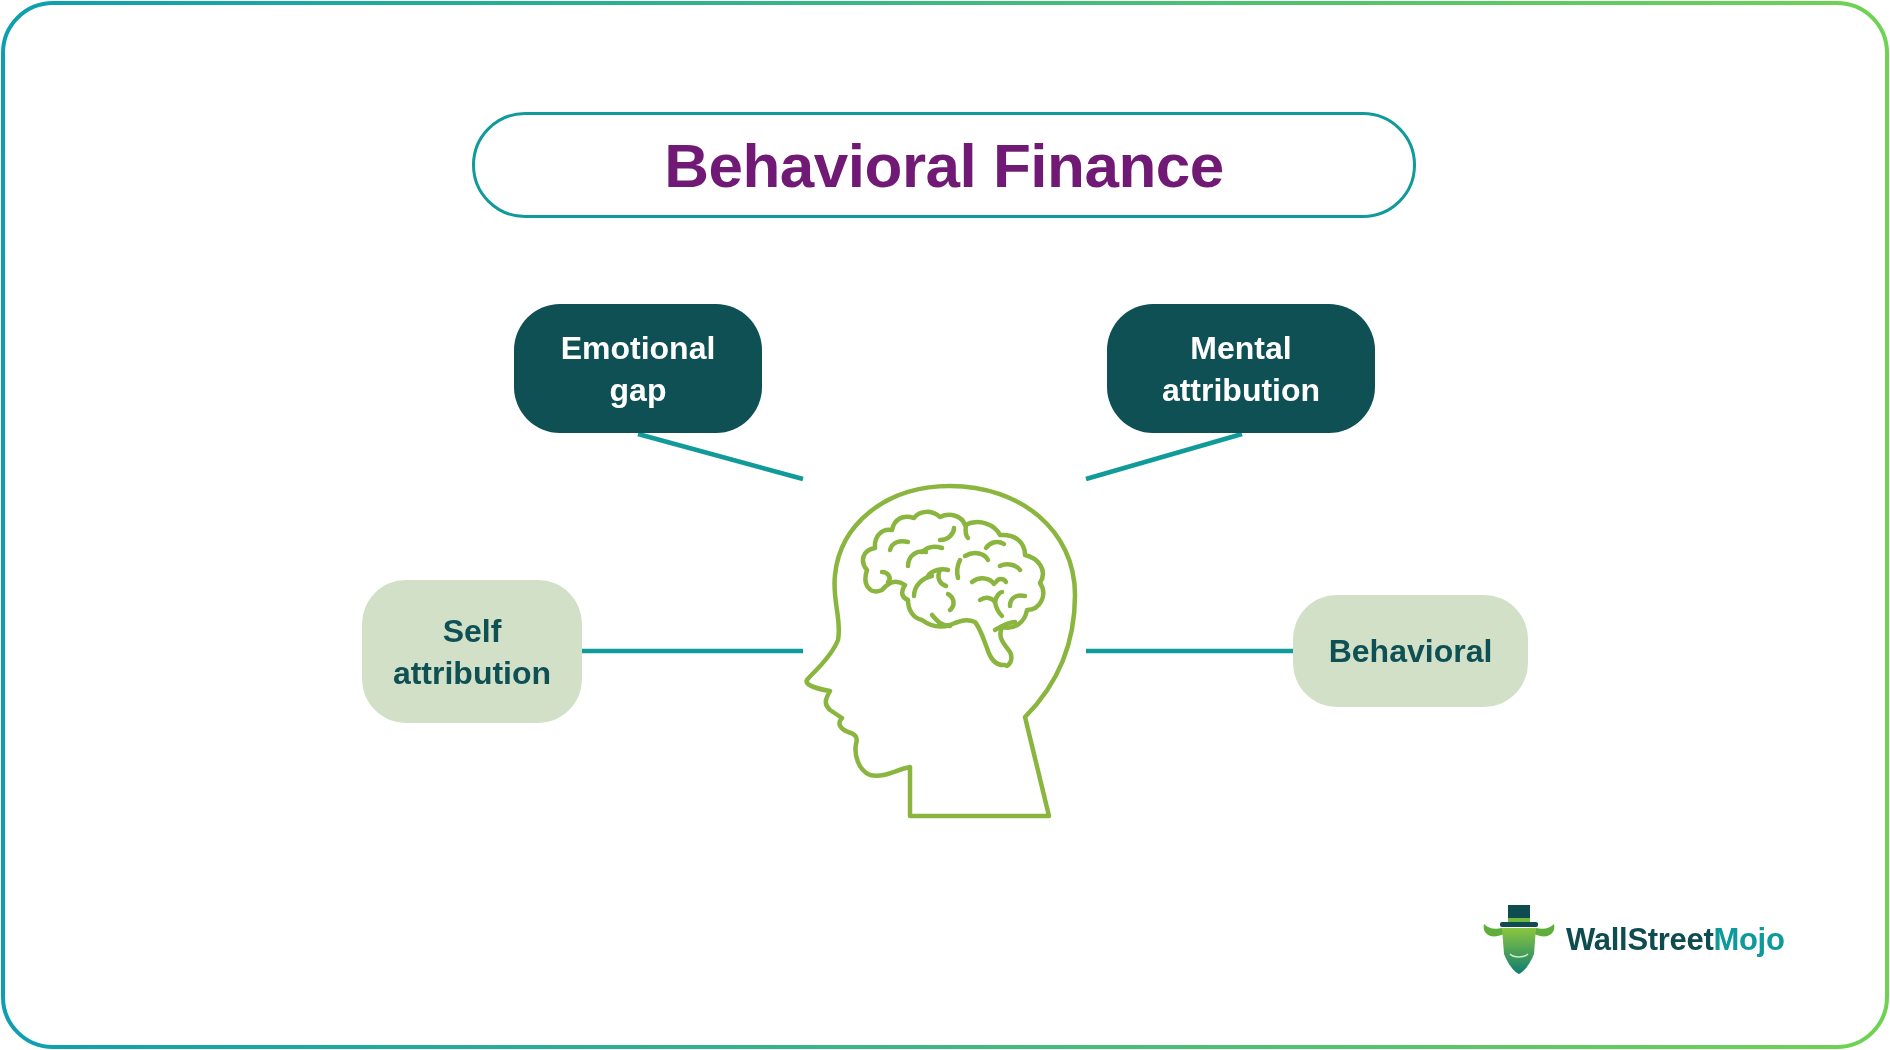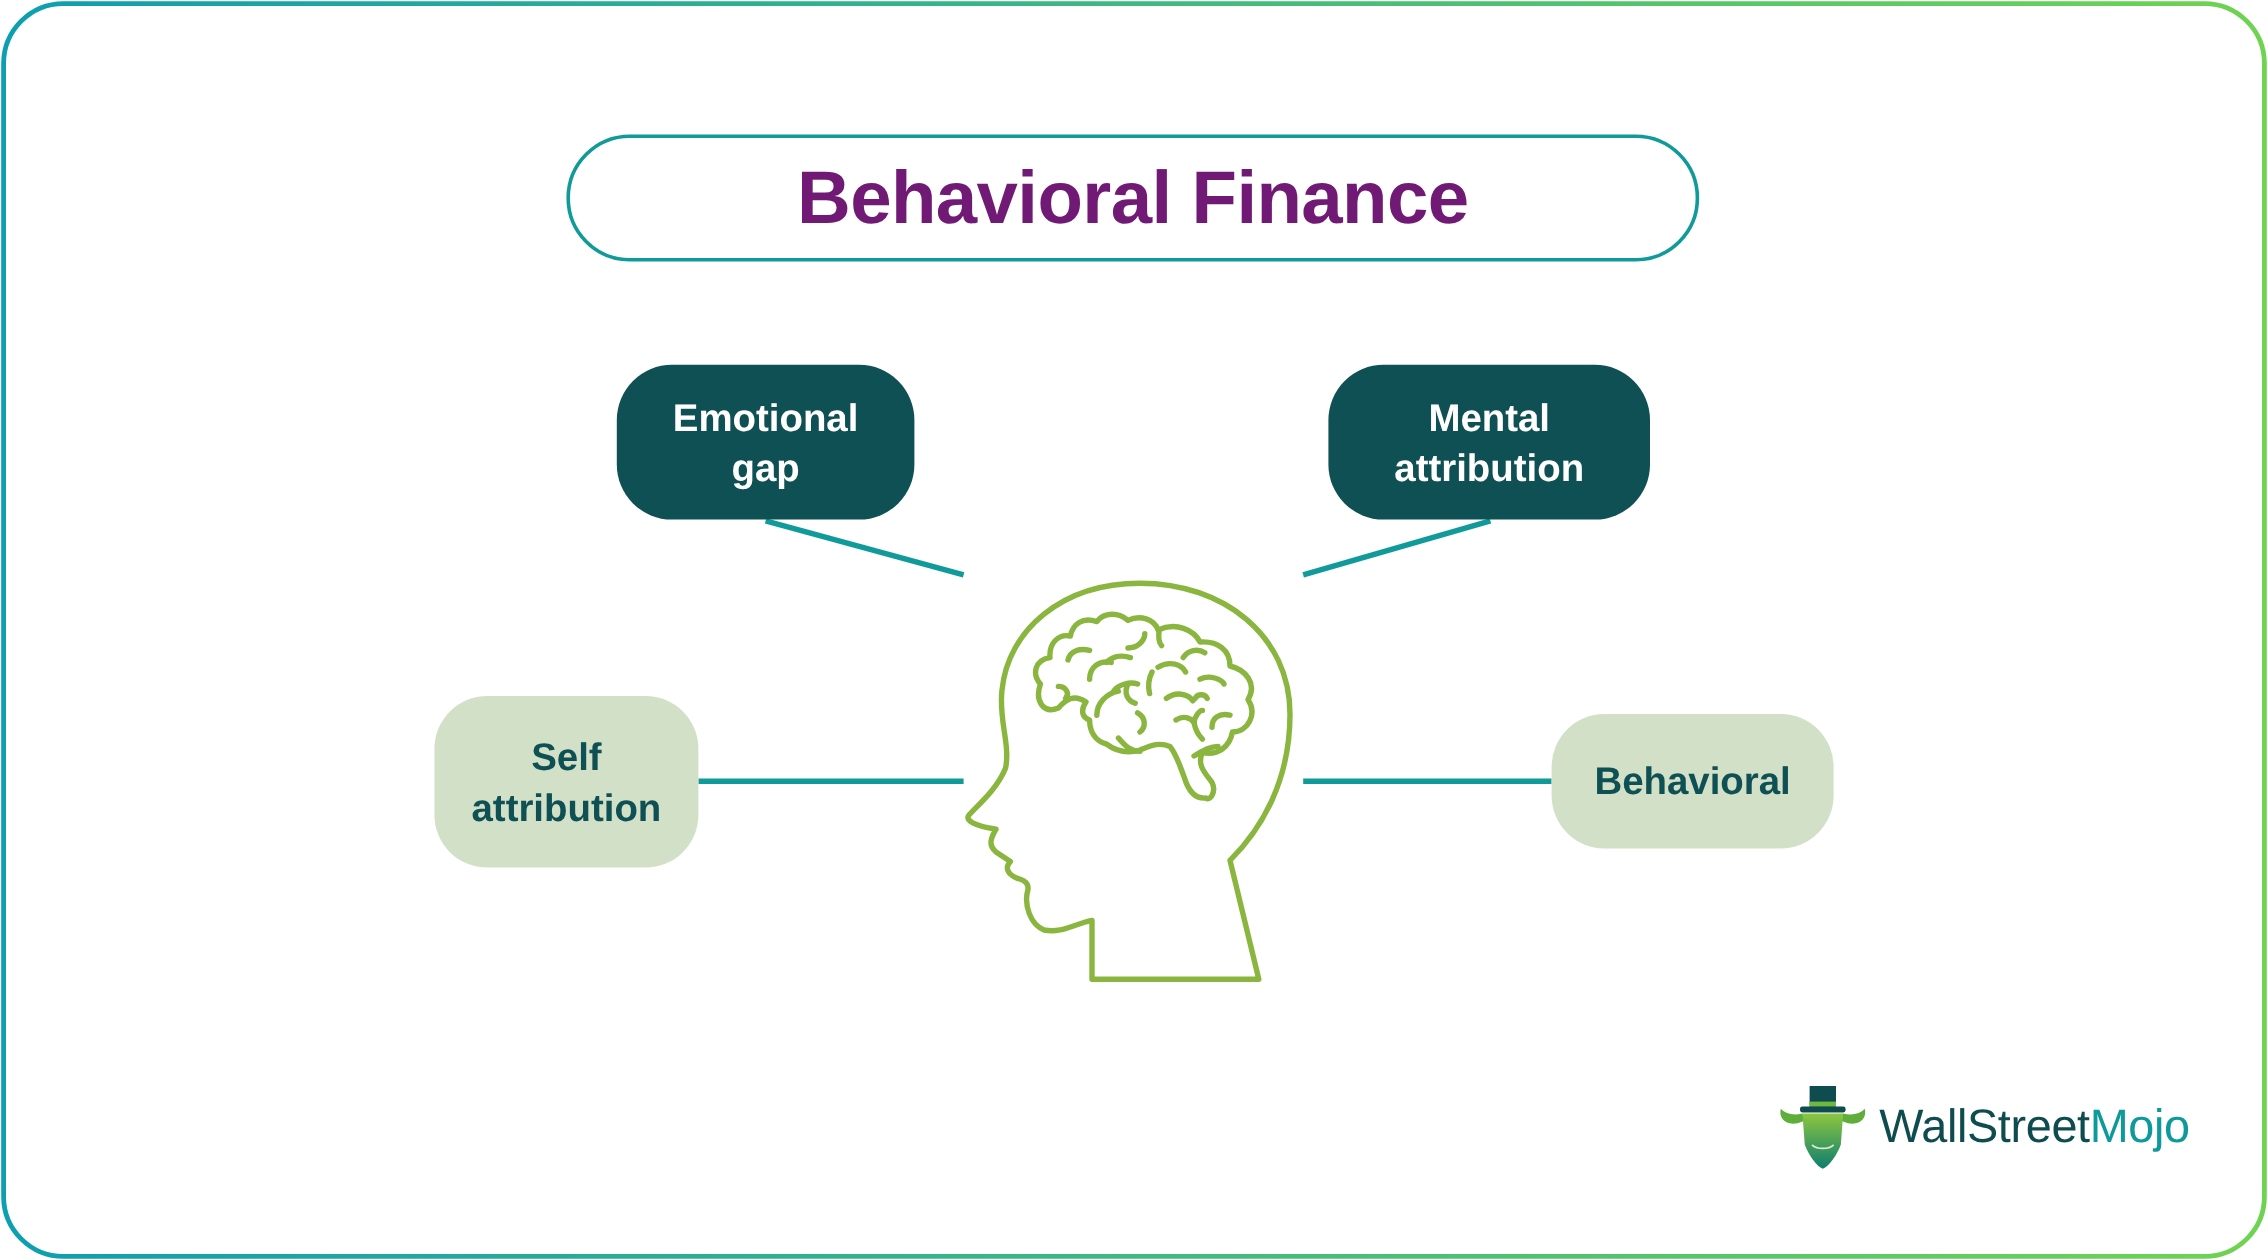--- a/index.html
+++ b/index.html
@@ -21,21 +21,21 @@
   .node.dark { background: #0f5055; color: #ffffff; border-radius: 46px; }
   .node.light { background: #d2e0c7; color: #0f5055; border-radius: 44px; }
   .node span { white-space: pre-line; }
   #n-emotional { left: 514px; top: 304px; width: 248px; height: 129px; }
   #n-mental { left: 1107px; top: 304px; width: 268px; height: 129px; }
   #n-self { left: 362px; top: 580px; width: 220px; height: 143px; justify-content: center; }
   #n-anchor { left: 1293px; top: 595px; width: 235px; height: 112px; }
   .lines { position: absolute; left: 0; top: 0; }
   .head { position: absolute; left: 790px; top: 470px; }
   .logo { position: absolute; left: 1480px; top: 902px; display: flex; align-items: center; }
-  .logo-text { font-size: 39px; font-weight: 400; margin-left: 8px; letter-spacing: -0.3px; }
+  .logo-text { font-size: 31px; font-weight: 700; margin-left: 8px; letter-spacing: -0.3px; }
   .logo-text .a { color: #0f4c50; }
   .logo-text .b { color: #0e9a9a; }
 </style>
 </head>
 <body>
 
 <svg class="frame" width="1890" height="1050" viewBox="0 0 1890 1050">
   <defs>
     <linearGradient id="fg" x1="0" y1="0" x2="1" y2="0">
       <stop offset="0" stop-color="#0d9fb0"></stop>

